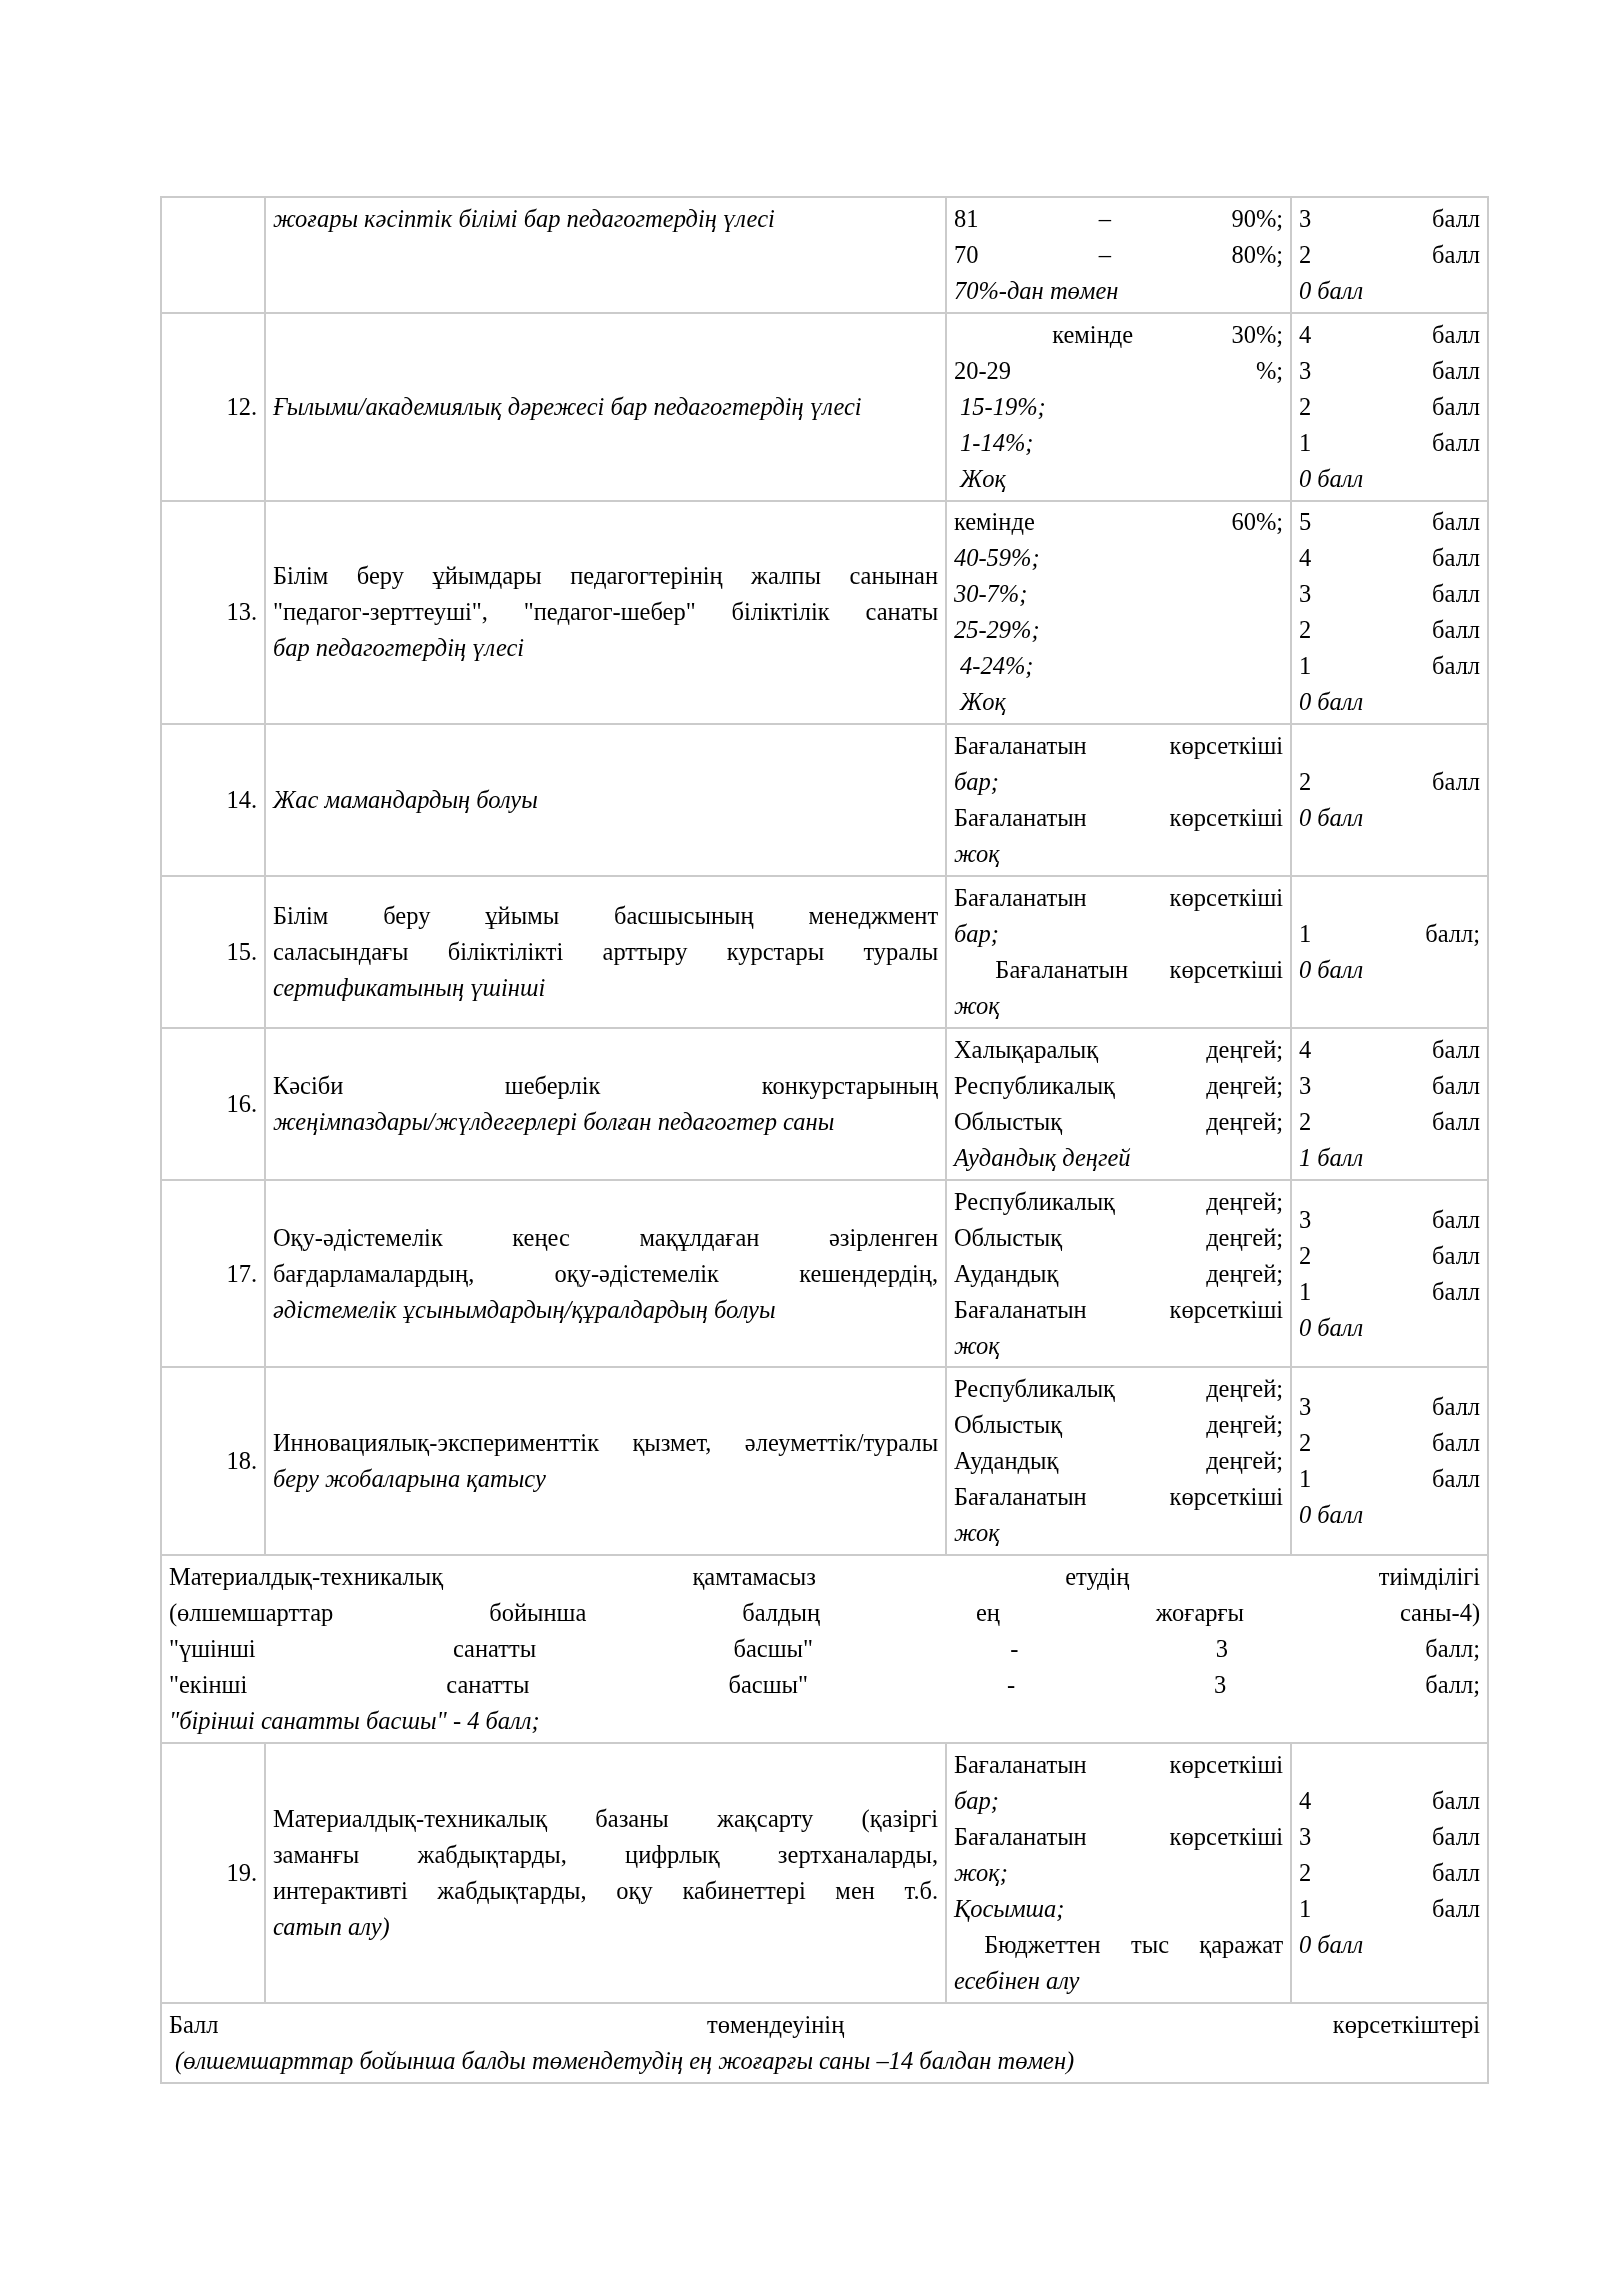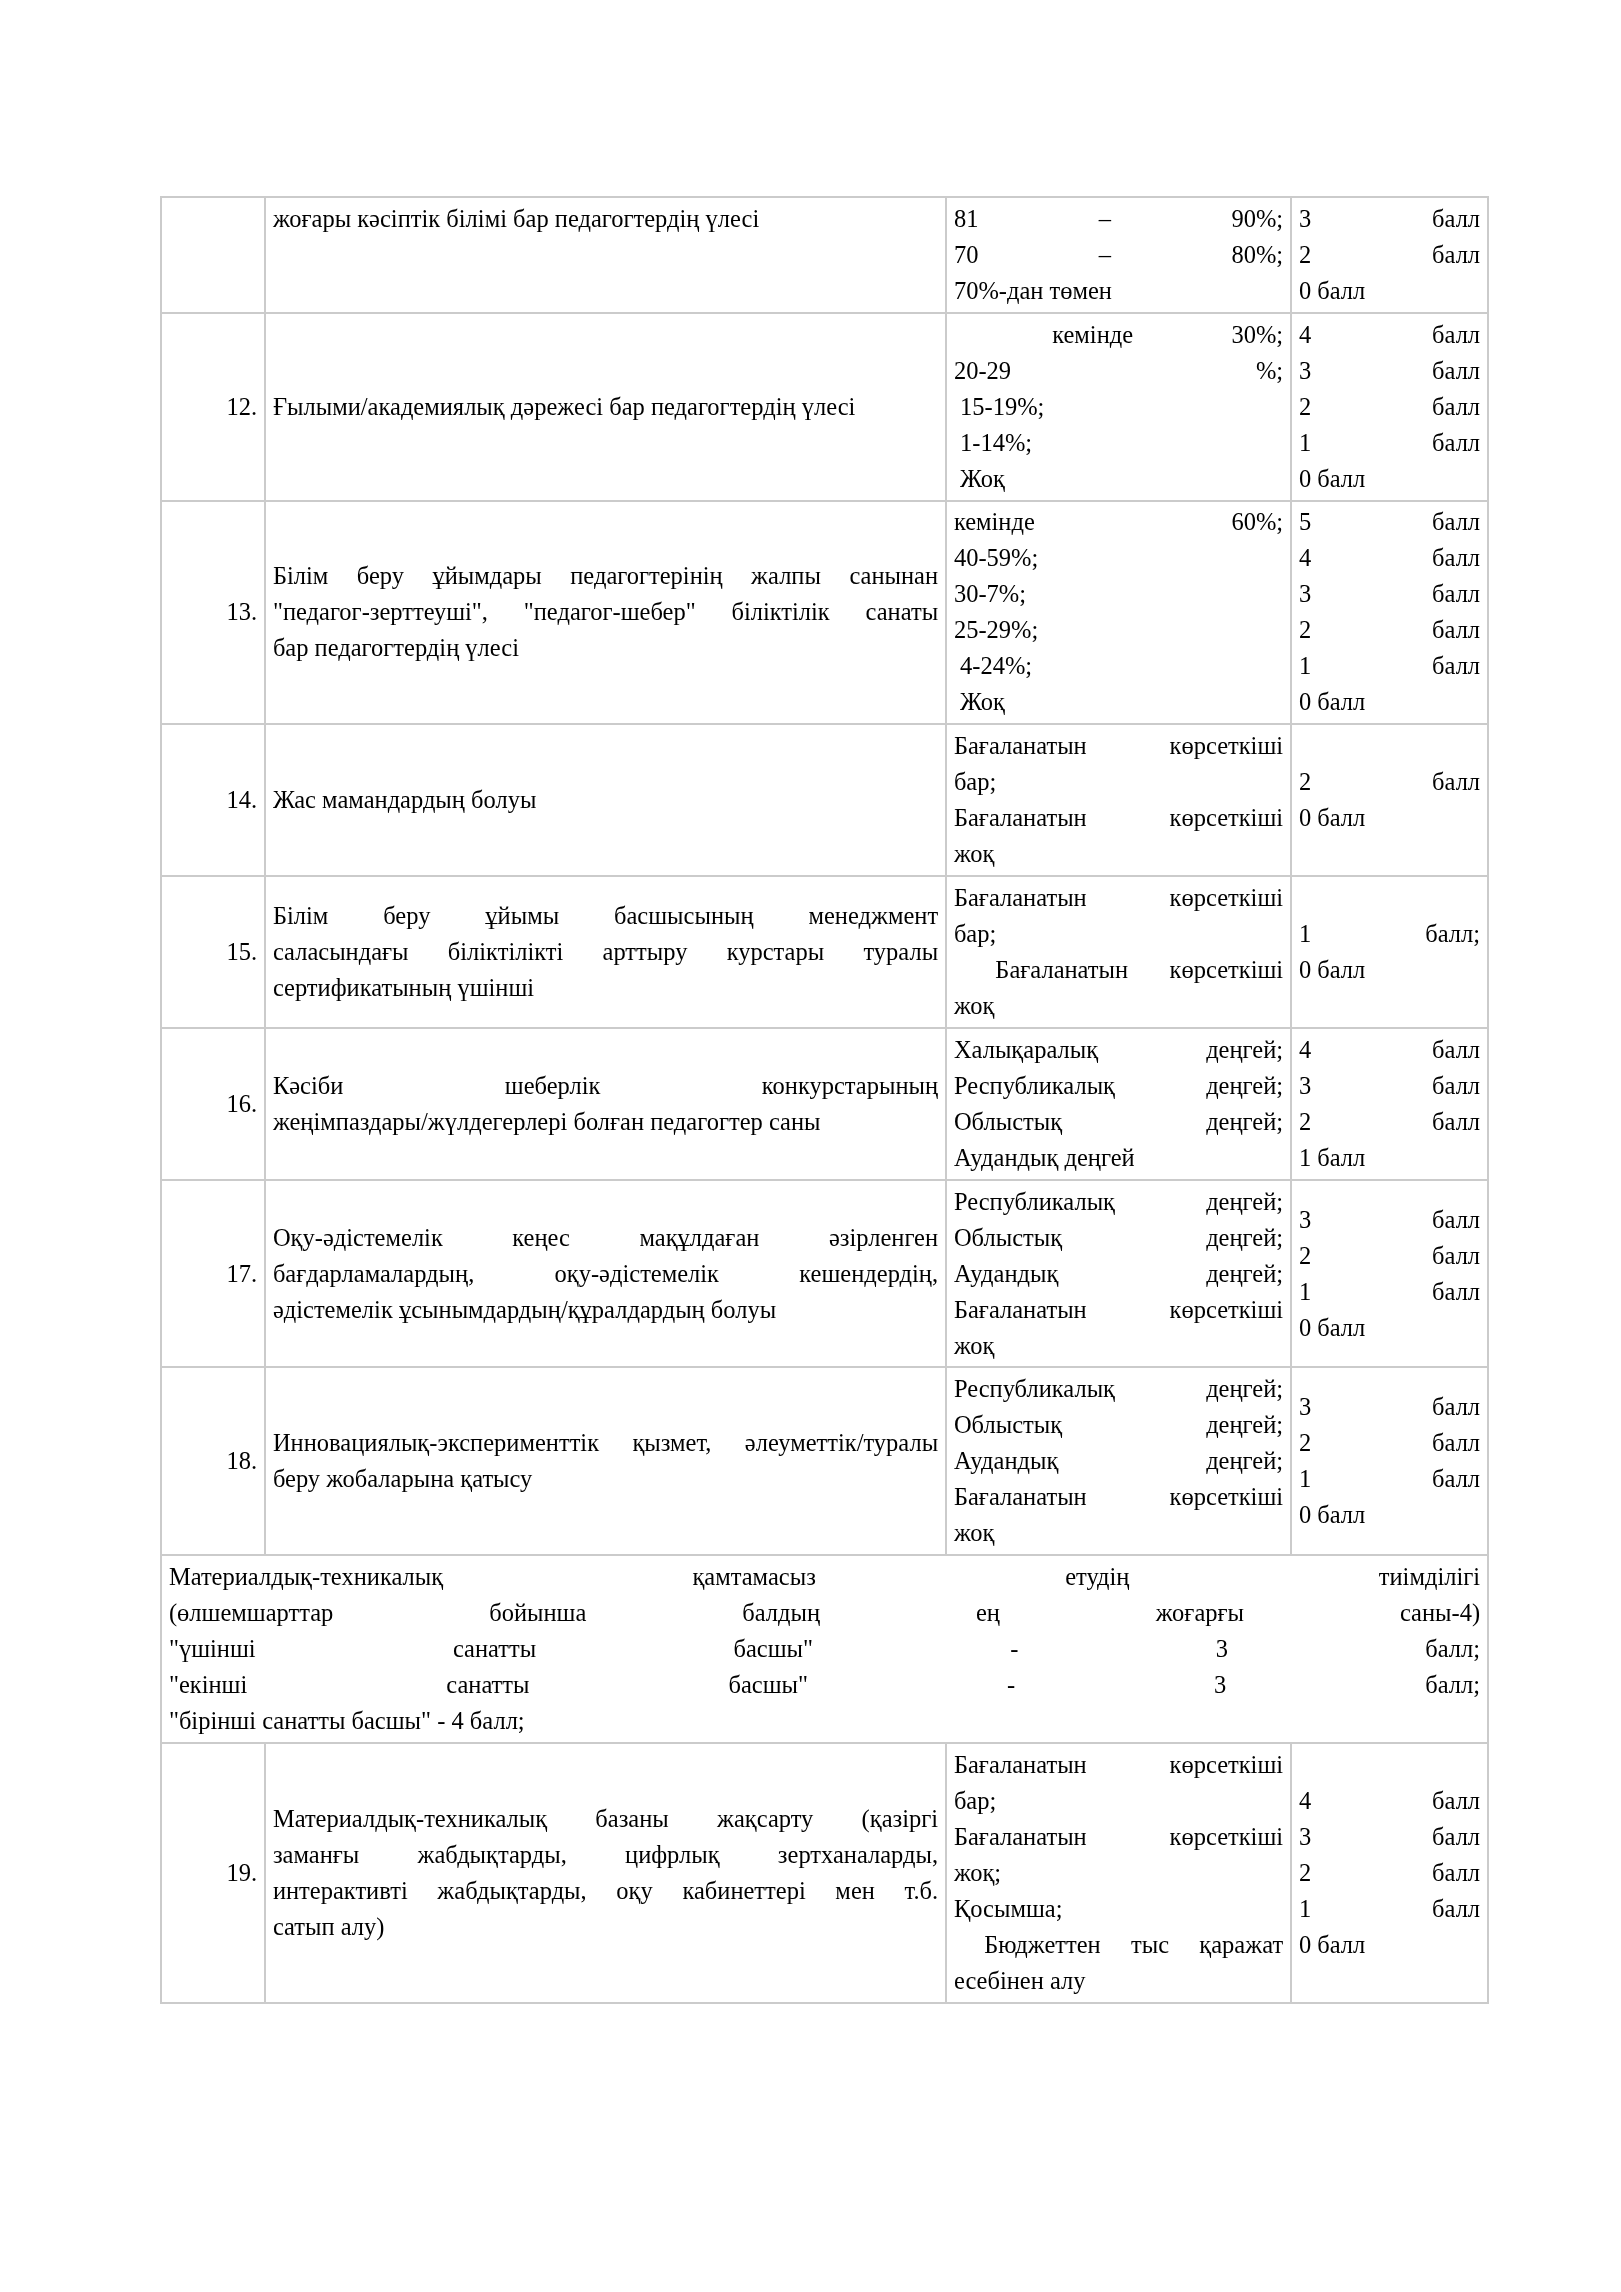--- a/index.html
+++ b/index.html
@@ -5,21 +5,21 @@
   html,body{margin:0;padding:0;background:#fff;}
   .page{position:relative;width:1621px;height:2293px;background:#ffffff;overflow:hidden;
         font-family:"Liberation Serif",serif;color:#000;}
   .doc-table{position:absolute;left:160px;top:196px;width:1327px;border-collapse:collapse;table-layout:fixed;}
   .cell{border:2.9px solid #cbcbcb;vertical-align:middle;padding:2.9px 6.9px;
         font-size:24.5px;line-height:36px;overflow:hidden;}
   .num-cell{padding-left:11.8px;text-align:right;}
   .vtop{vertical-align:top;}
   .ln{white-space:pre-wrap;}
   .ln.j{text-align:justify;text-align-last:justify;}
-  .ln.l{text-align:center;text-align-last:left;}
+  .ln.l{text-align:center;text-align-last:left;font-style:italic;}
 </style>
 </head>
 <body>
 
 <div class="page">
   <table class="doc-table">
     <colgroup>
       <col style="width:104px">
       <col style="width:681px">
       <col style="width:345px">
@@ -207,16 +207,22 @@
             <div class="ln l">есебінен алу</div>
           </td>
           <td class="cell points-cell">
             <div class="ln j">4 балл</div>
             <div class="ln j">3 балл</div>
             <div class="ln j">2 балл</div>
             <div class="ln j">1 балл</div>
             <div class="ln l">0 балл</div>
           </td>
         </tr>
+        <tr>
+          <td colspan="4" class="cell block-cell">
+            <div class="ln j">Балл төмендеуінің көрсеткіштері</div>
+            <div class="ln l"> (өлшемшарттар бойынша балды төмендетудің ең жоғарғы саны –14 балдан төмен)</div>
+          </td>
+        </tr>
       </tbody>
   </table>
 </div>
 
 
 </body></html>

